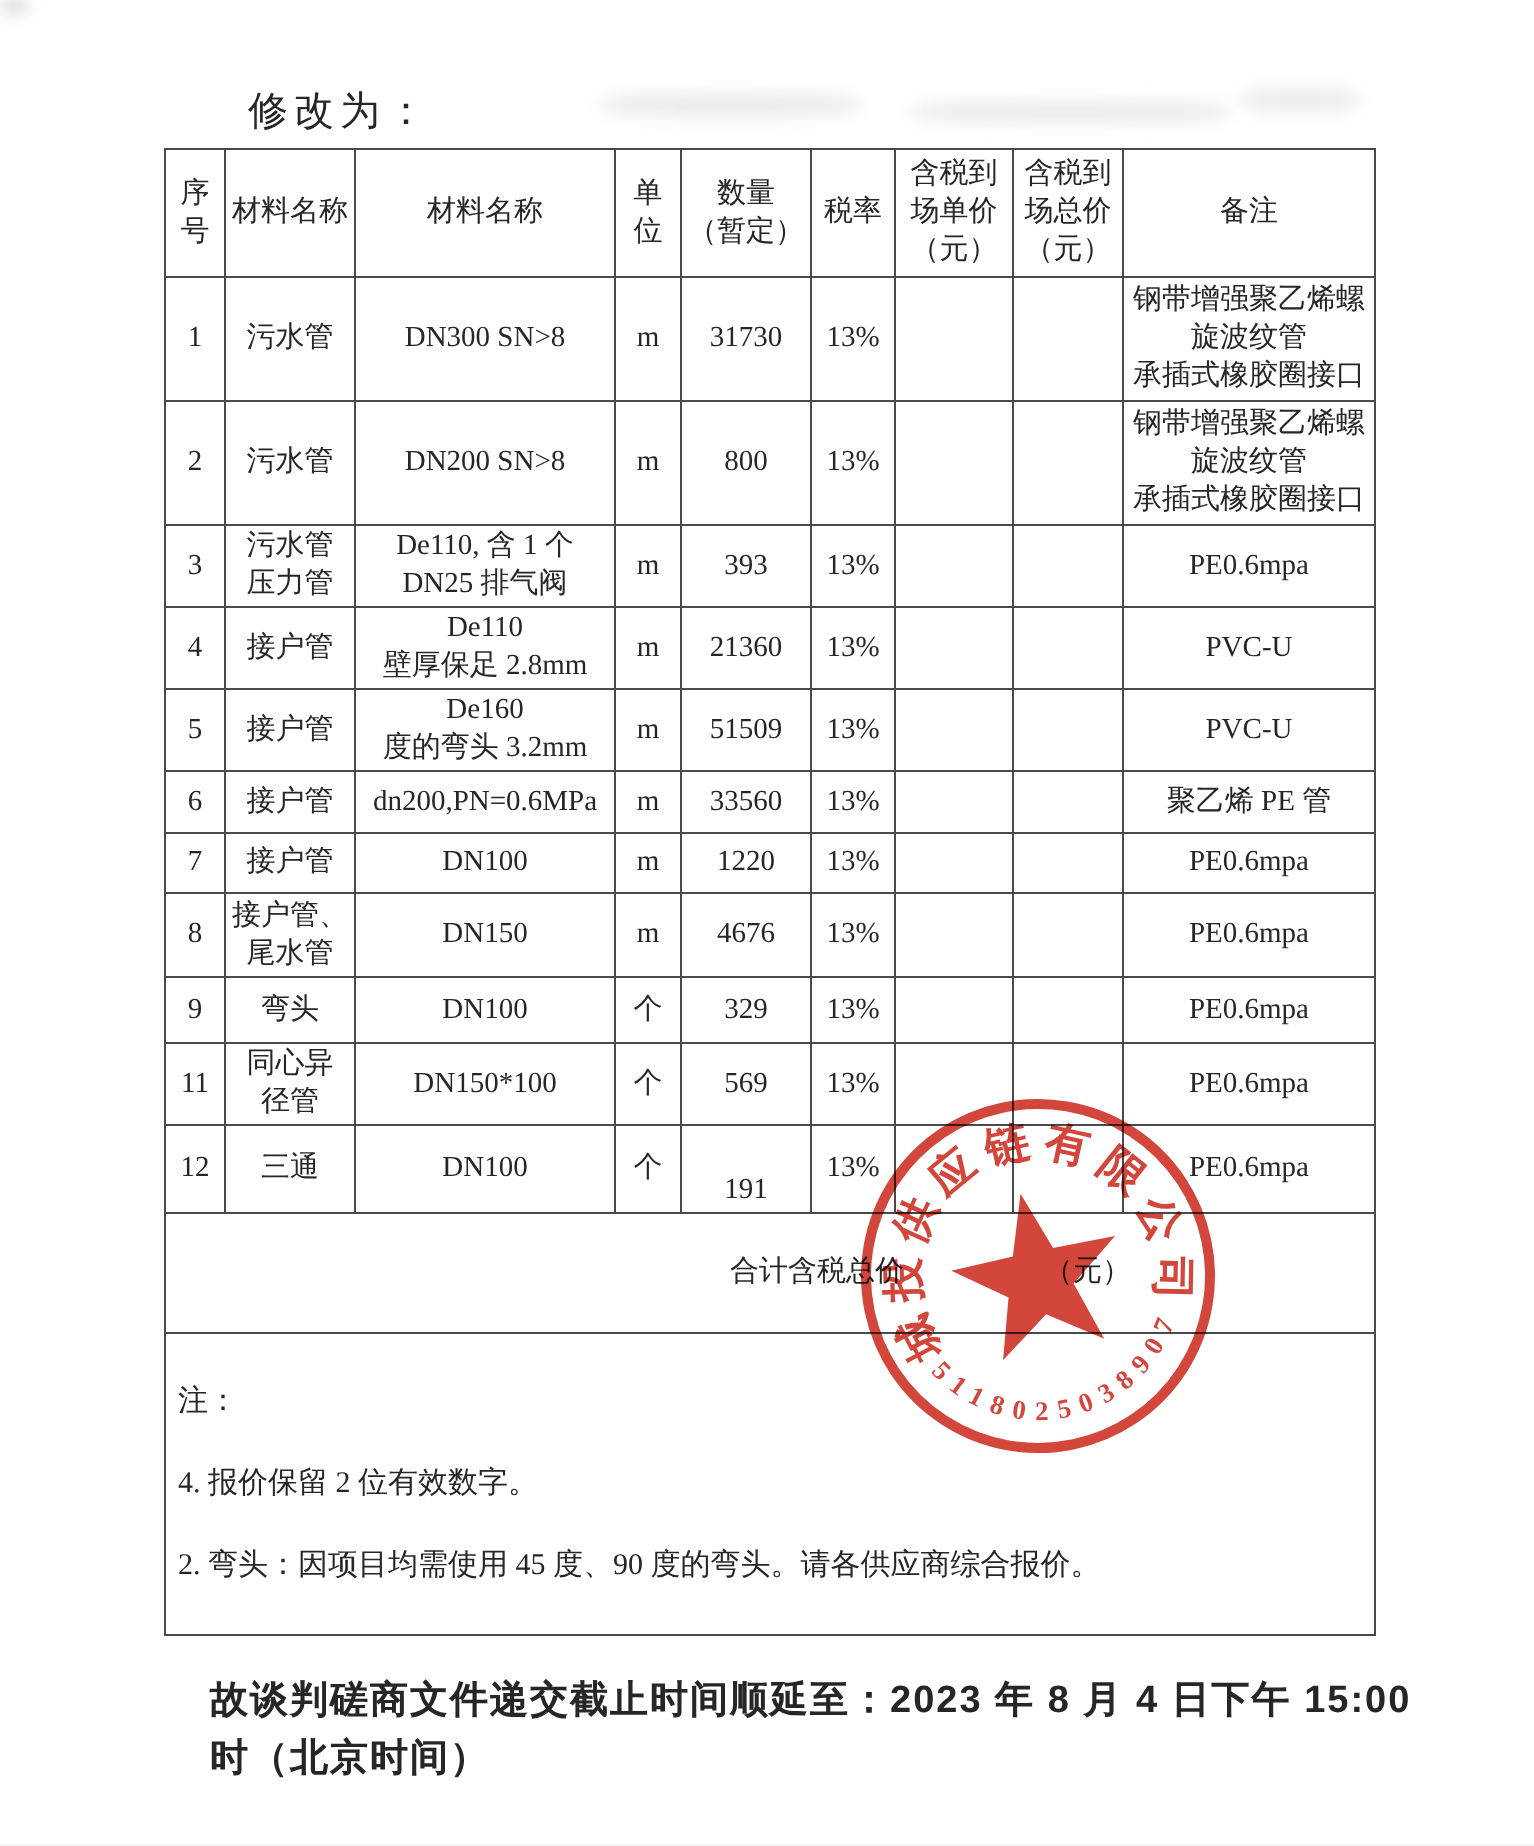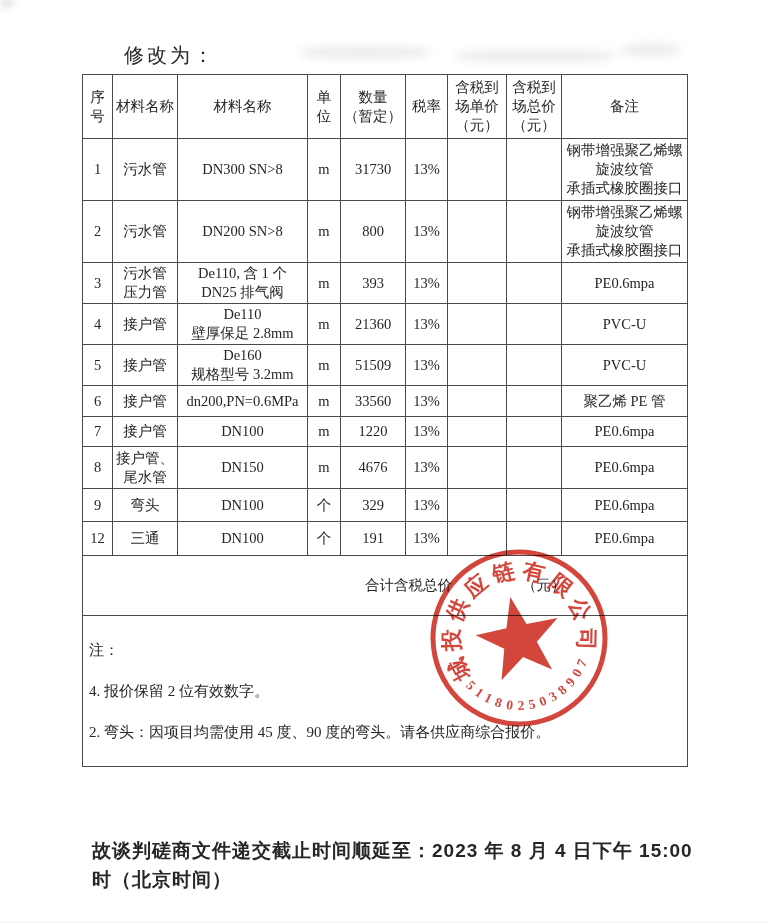--- a/index.html
+++ b/index.html
@@ -64,21 +64,21 @@
     transform:rotate(-12deg);mix-blend-mode:multiply;opacity:.9;pointer-events:none;
   }
   .stamp text{fill:#cf3126;font-family:"Liberation Serif","DejaVu Serif",serif;font-weight:bold;}
 
   .clause{
     position:absolute;left:103px;top:714px;width:610px;
     font-size:19px;line-height:29.5px;letter-spacing:1.6px;
     white-space:pre-line;text-indent:22px;
   }
   .deadline{
-    position:absolute;left:92px;top:836px;width:610px;
+    position:absolute;left:105px;top:836px;width:610px;
     font-family:"Liberation Sans","DejaVu Sans",sans-serif;
     font-size:19px;font-weight:bold;line-height:29px;letter-spacing:1px;
     white-space:pre-line;
   }
 </style>
 </head>
 <body>
 
 <div class="page">
 
@@ -170,21 +170,21 @@
           <td class="col-qty">21360</td>
           <td class="col-tax">13%</td>
           <td class="col-unit_price"></td>
           <td class="col-total_price"></td>
           <td class="col-remark">PVC-U</td>
         </tr>
         <tr>
           <td class="col-no">5</td>
           <td class="col-material">接户管</td>
           <td class="col-spec">De160
-规格型号 3.2mm</td>
+度的弯头 3.2mm</td>
           <td class="col-unit">m</td>
           <td class="col-qty">51509</td>
           <td class="col-tax">13%</td>
           <td class="col-unit_price"></td>
           <td class="col-total_price"></td>
           <td class="col-remark">PVC-U</td>
         </tr>
         <tr>
           <td class="col-no">6</td>
           <td class="col-material">接户管</td>
@@ -218,20 +218,32 @@
           <td class="col-unit_price"></td>
           <td class="col-total_price"></td>
           <td class="col-remark">PE0.6mpa</td>
         </tr>
         <tr>
           <td class="col-no">9</td>
           <td class="col-material">弯头</td>
           <td class="col-spec">DN100</td>
           <td class="col-unit">个</td>
           <td class="col-qty">329</td>
+          <td class="col-tax">13%</td>
+          <td class="col-unit_price"></td>
+          <td class="col-total_price"></td>
+          <td class="col-remark">PE0.6mpa</td>
+        </tr>
+        <tr>
+          <td class="col-no">11</td>
+          <td class="col-material">同心异
+径管</td>
+          <td class="col-spec">DN150*100</td>
+          <td class="col-unit">个</td>
+          <td class="col-qty">569</td>
           <td class="col-tax">13%</td>
           <td class="col-unit_price"></td>
           <td class="col-total_price"></td>
           <td class="col-remark">PE0.6mpa</td>
         </tr>
         <tr>
           <td class="col-no">12</td>
           <td class="col-material">三通</td>
           <td class="col-spec">DN100</td>
           <td class="col-unit">个</td>

